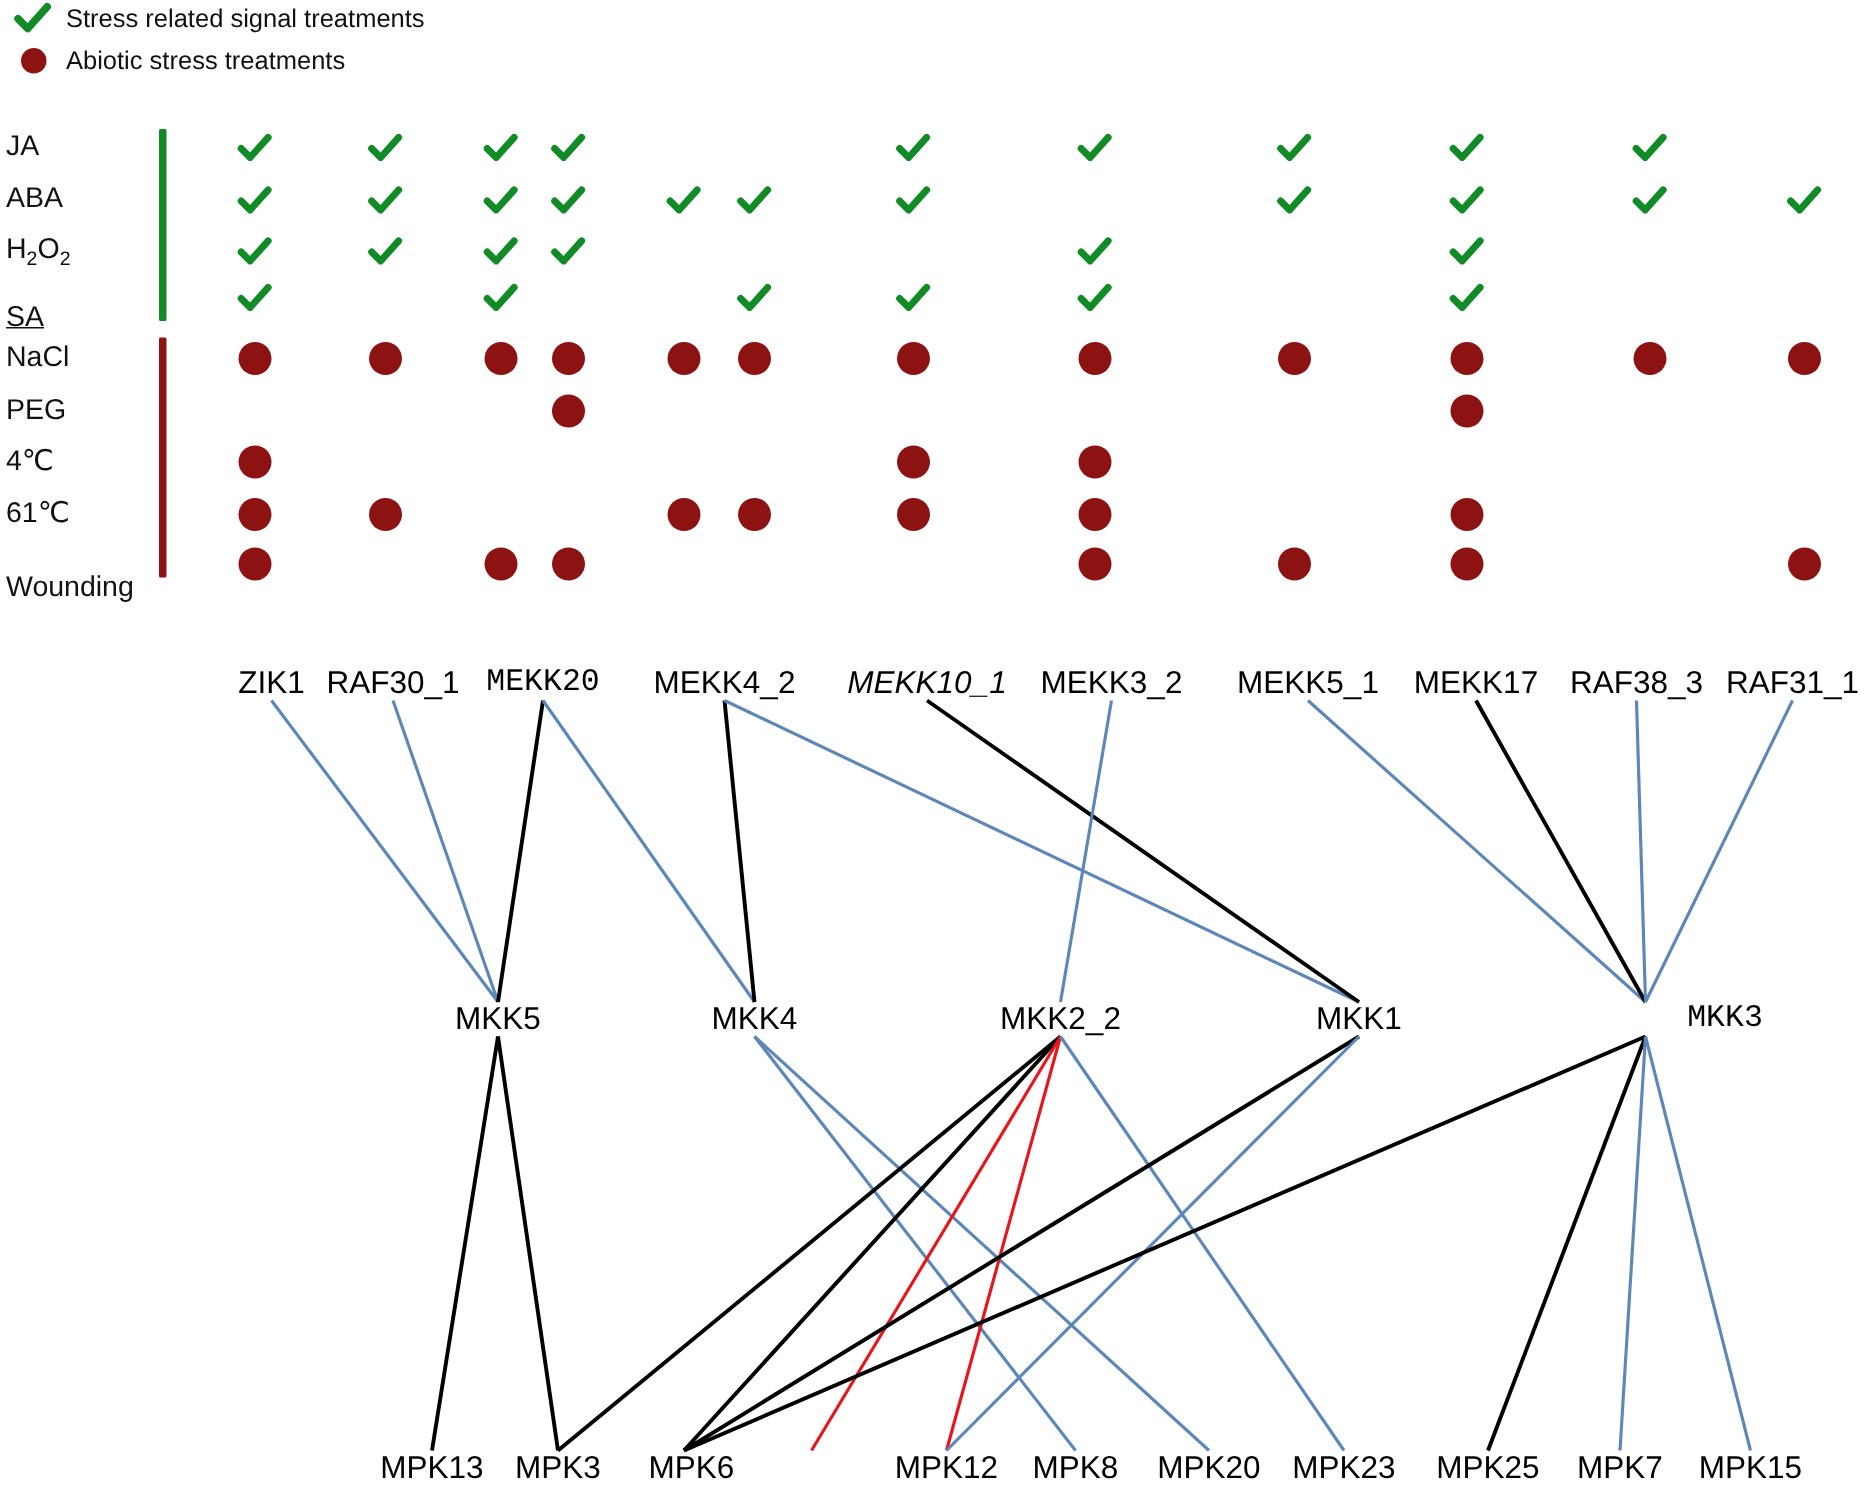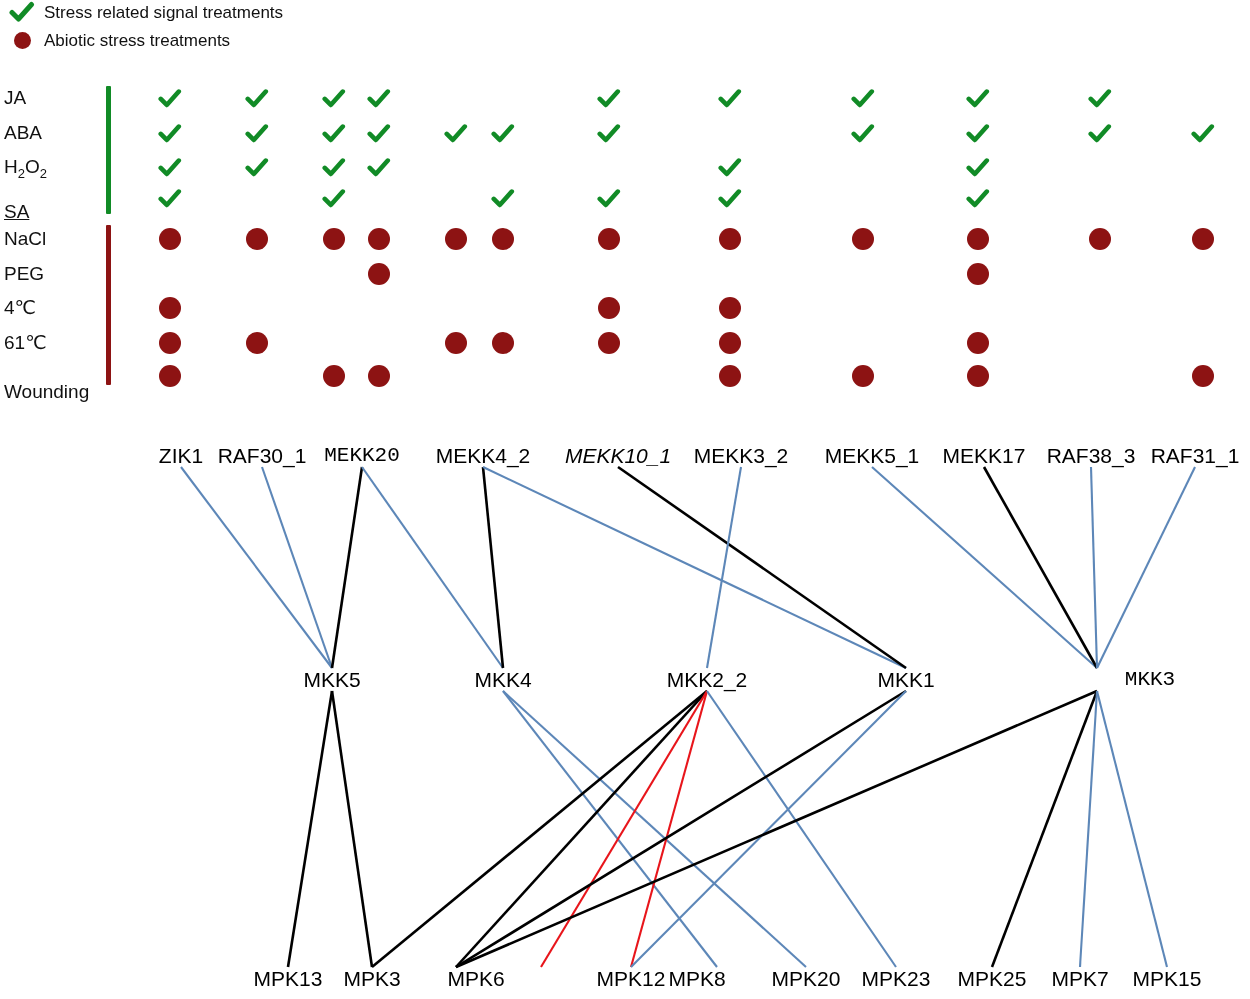--- a/index.html
+++ b/index.html
@@ -378,23 +378,23 @@
       <div class="node tier-mekk" style="left: 984px;">MEKK17</div>
       <div class="node tier-mekk" style="left: 1091px;">RAF38_3</div>
       <div class="node tier-mekk" style="left: 1195px;">RAF31_1</div>
       <div class="node tier-mkk" style="left: 332px;">MKK5</div>
       <div class="node tier-mkk" style="left: 503px;">MKK4</div>
       <div class="node tier-mkk" style="left: 707px;">MKK2_2</div>
       <div class="node tier-mkk" style="left: 906px;">MKK1</div>
       <div class="node tier-mkk" style="left: 1150px; font-family: Liberation Mono, monospace;">MKK3</div>
       <div class="node tier-mpk" style="left: 288px;">MPK13</div>
       <div class="node tier-mpk" style="left: 372px;">MPK3</div>
-      <div class="node tier-mpk" style="left: 476px; text-align: right;">MPK6</div>
+      <div class="node tier-mpk" style="left: 461px; text-align: right;">MPK6</div>
       <div class="node tier-mpk" style="left: 541px; margin-top: 48px;">MPK18</div>
       <div class="node tier-mpk" style="left: 631px;">MPK12</div>
-      <div class="node tier-mpk" style="left: 697px;">MPK8</div>
+      <div class="node tier-mpk" style="left: 717px;">MPK8</div>
       <div class="node tier-mpk" style="left: 806px;">MPK20</div>
       <div class="node tier-mpk" style="left: 896px;">MPK23</div>
       <div class="node tier-mpk" style="left: 992px;">MPK25</div>
       <div class="node tier-mpk" style="left: 1080px;">MPK7</div>
       <div class="node tier-mpk" style="left: 1167px;">MPK15</div>
     </div>
 </div>
 
 </body></html>

